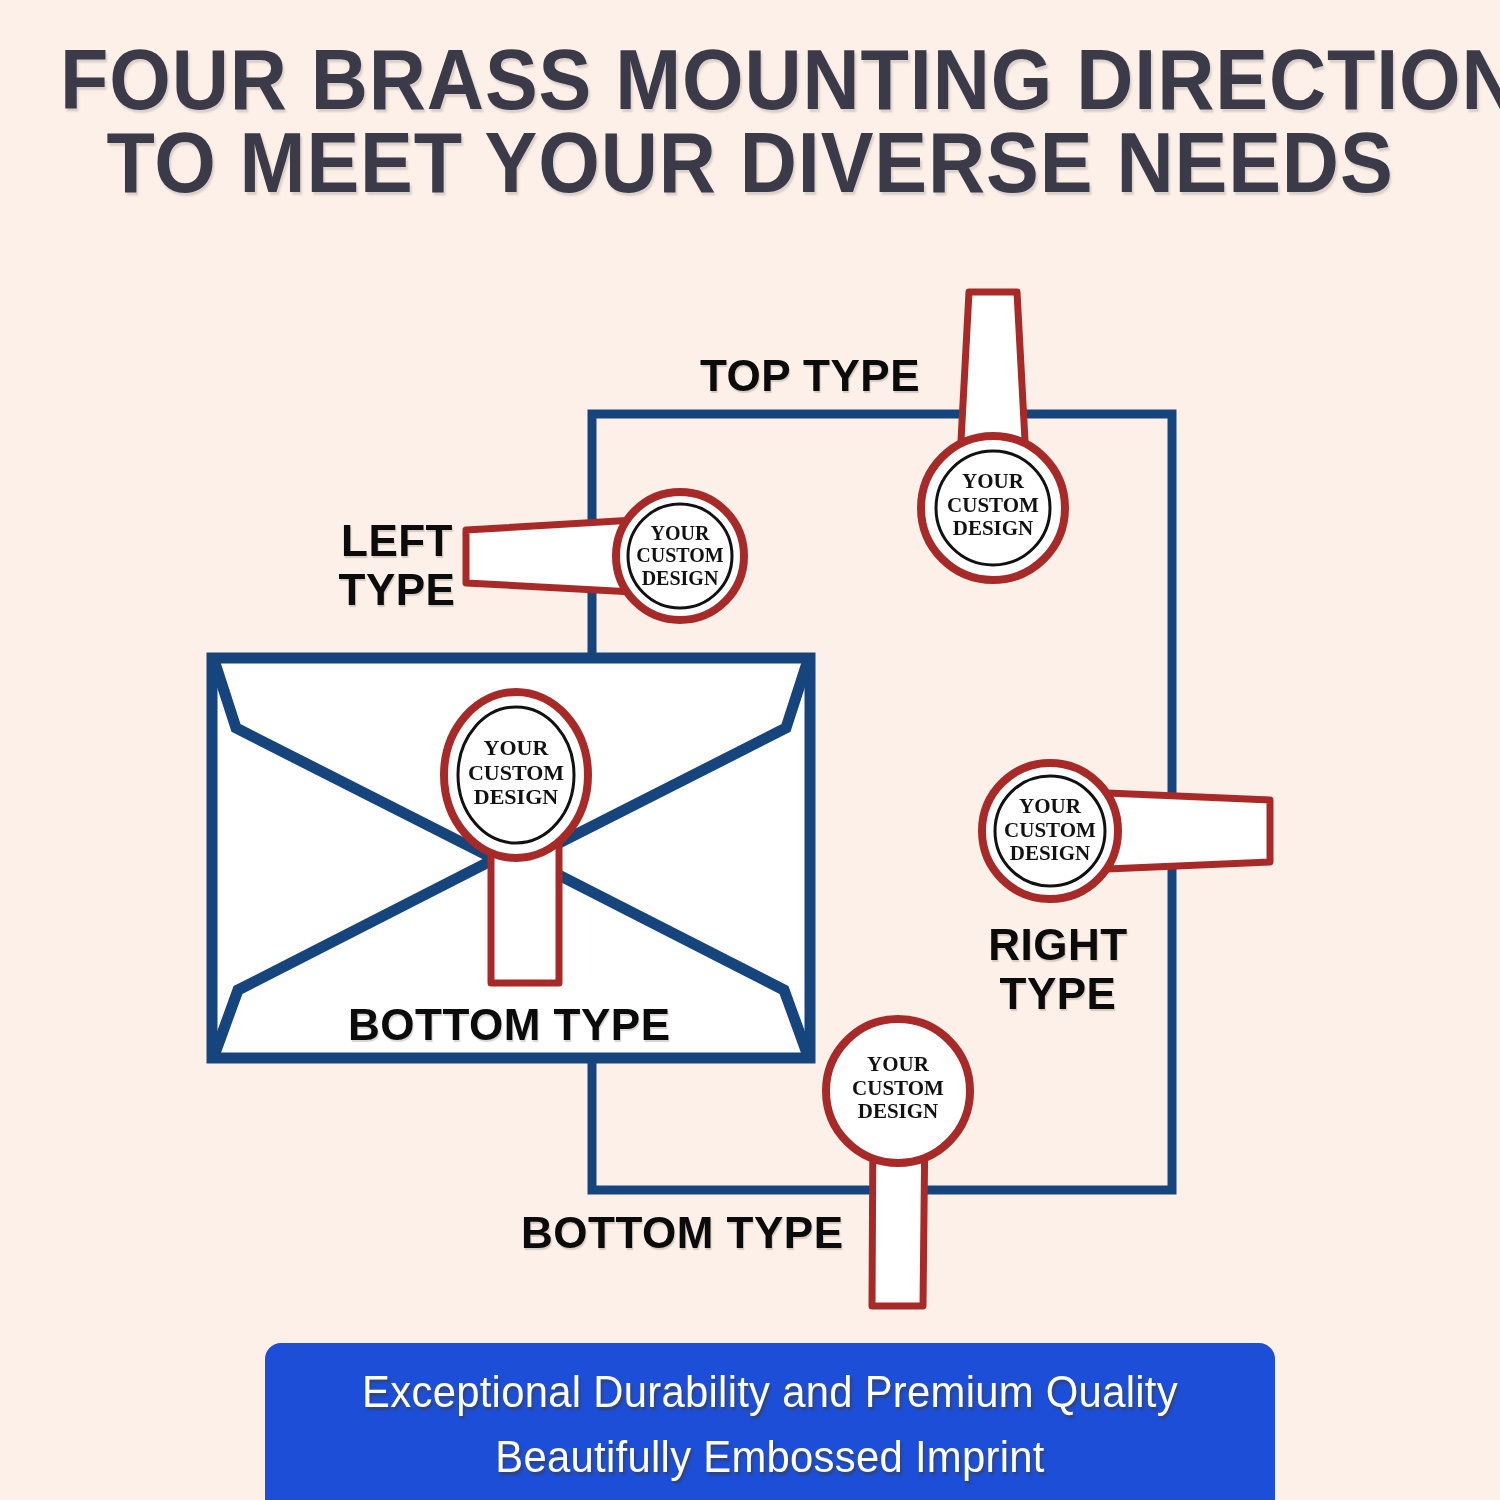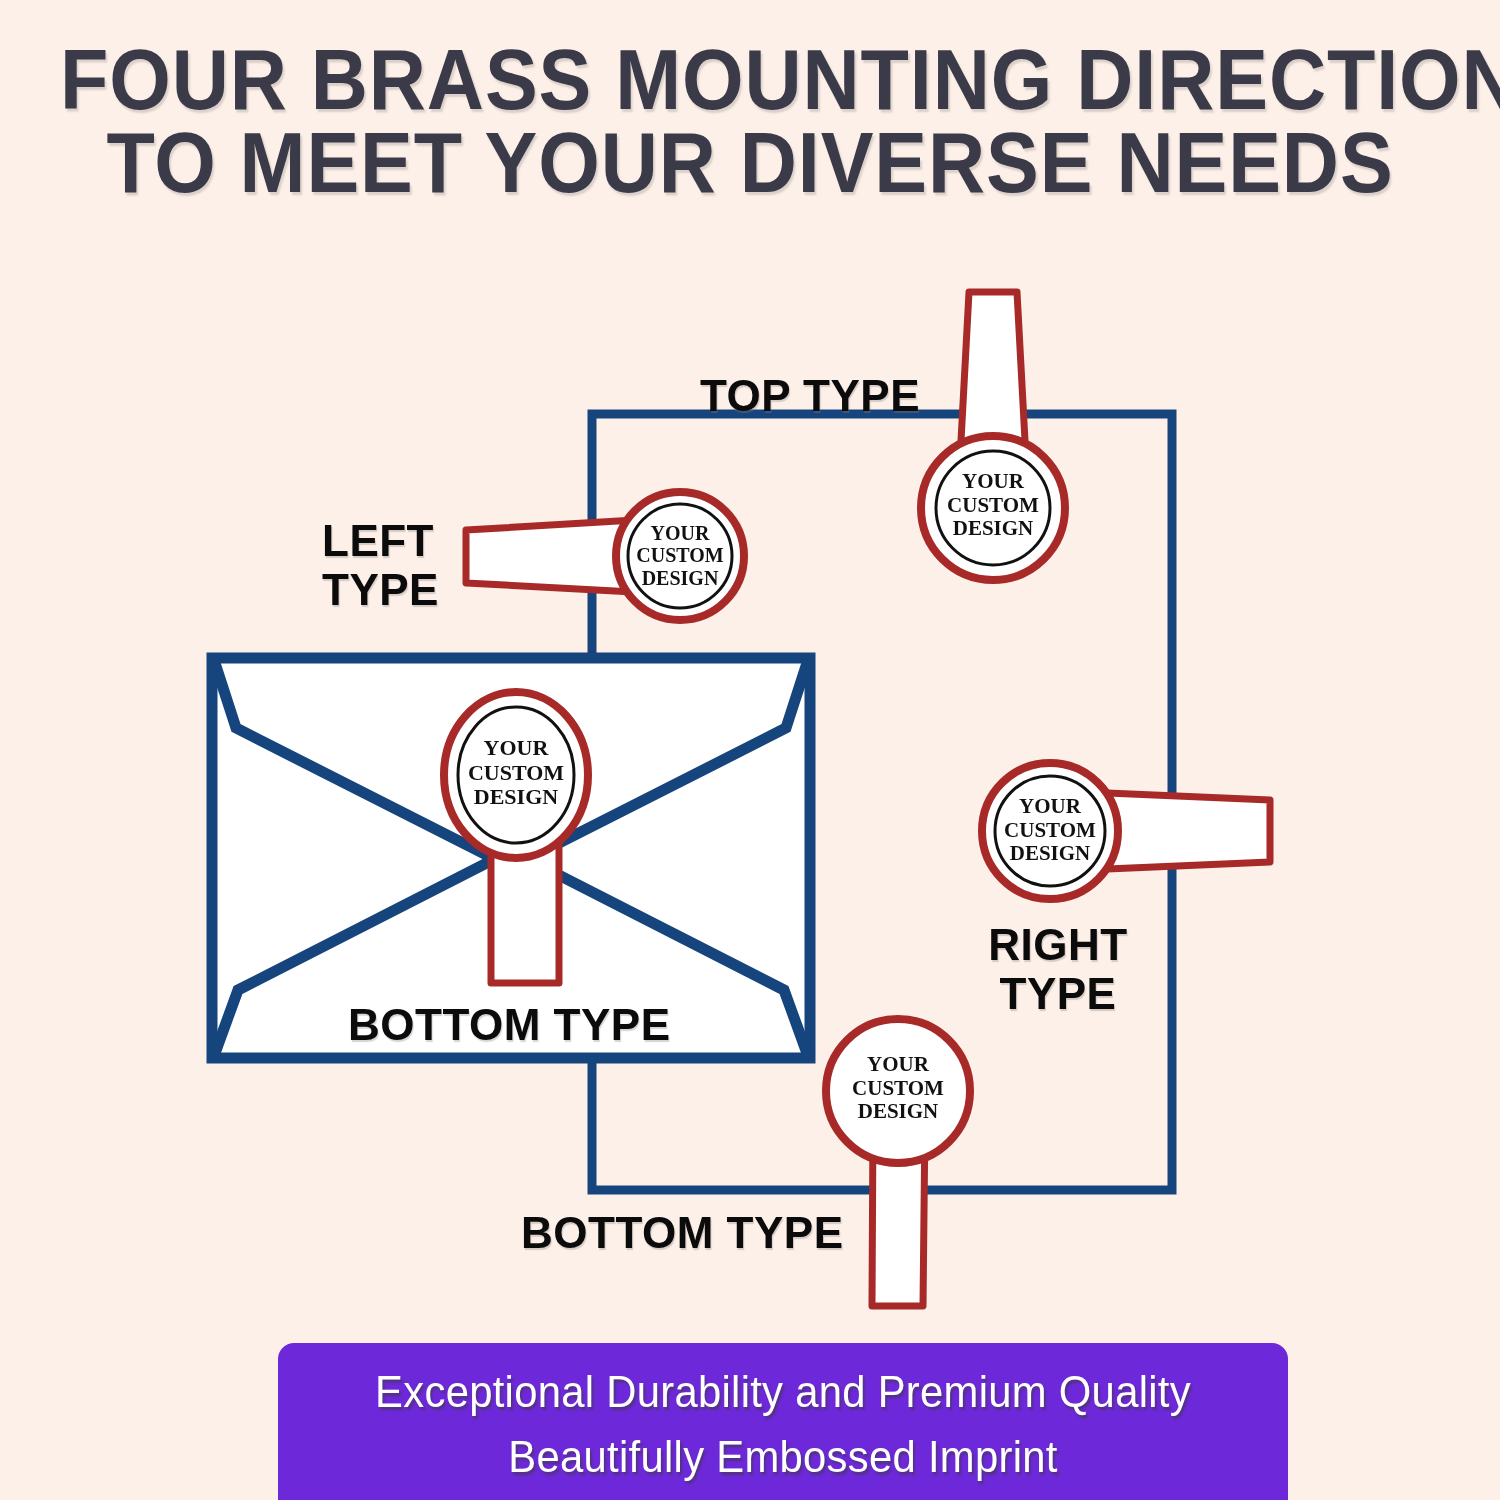--- a/index.html
+++ b/index.html
@@ -57,46 +57,46 @@
     position: absolute;
     color: #0b0b0b;
     font-family: "Liberation Sans Narrow", "Liberation Sans", sans-serif;
     font-weight: bold;
     font-size: 44px;
     line-height: 1.12;
     letter-spacing: 0.5px;
     white-space: pre-line;
     text-shadow: 1px 2px 1px rgba(140,130,130,0.35);
   }
-  .lbl-top   { left: 700px; top: 351px; margin-top: 20px; }
-  .lbl-left  { left: 322px; top: 516px; width: 150px;}
+  .lbl-top   { left: 700px; top: 351px; }
+  .lbl-left  { left: 322px; top: 516px; text-align: center; width: 150px;}
   .lbl-right { left: 982px; top: 920px; text-align: center; width: 152px;}
   .lbl-env   { left: 348px; top: 1000px; }
   .lbl-bot   { left: 521px; top: 1208px; }
 
   
   .seal-text {
     position: absolute;
     font-family: "Liberation Serif", serif;
     font-weight: bold;
     color: #111111;
     text-align: center;
     line-height: 1.12;
     white-space: pre-line;
     pointer-events: none;
   }
 
   
   .banner {
     position: absolute;
-    left: 278px;
+    left: 265px;
     top: 1343px;
     width: 1010px;
     height: 157px;
-    background: #6d28d9;
+    background: #1d4ed8;
     border-radius: 16px 16px 0 0;
     overflow: hidden;
   }
   .banner-inner {
     padding-top: 16px;
     text-align: center;
   }
   .banner-line {
     display: block;
     color: #ffffff;

